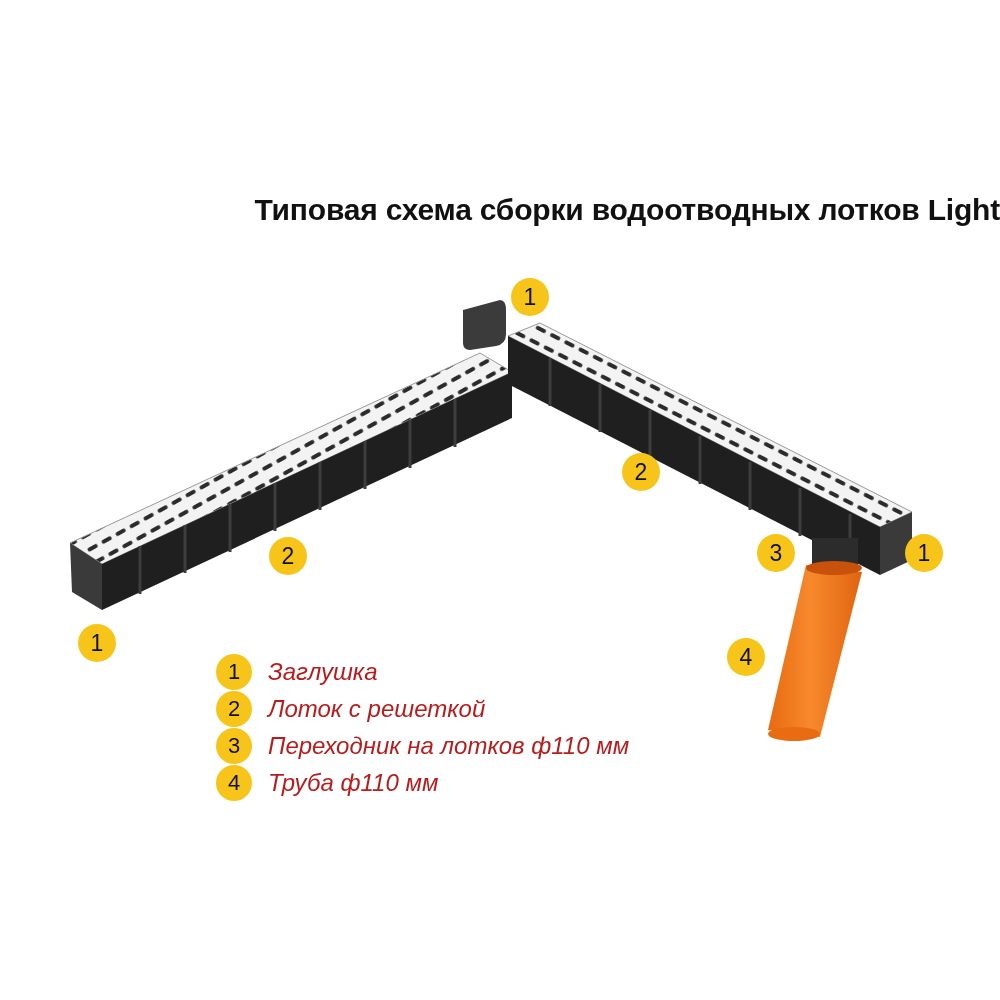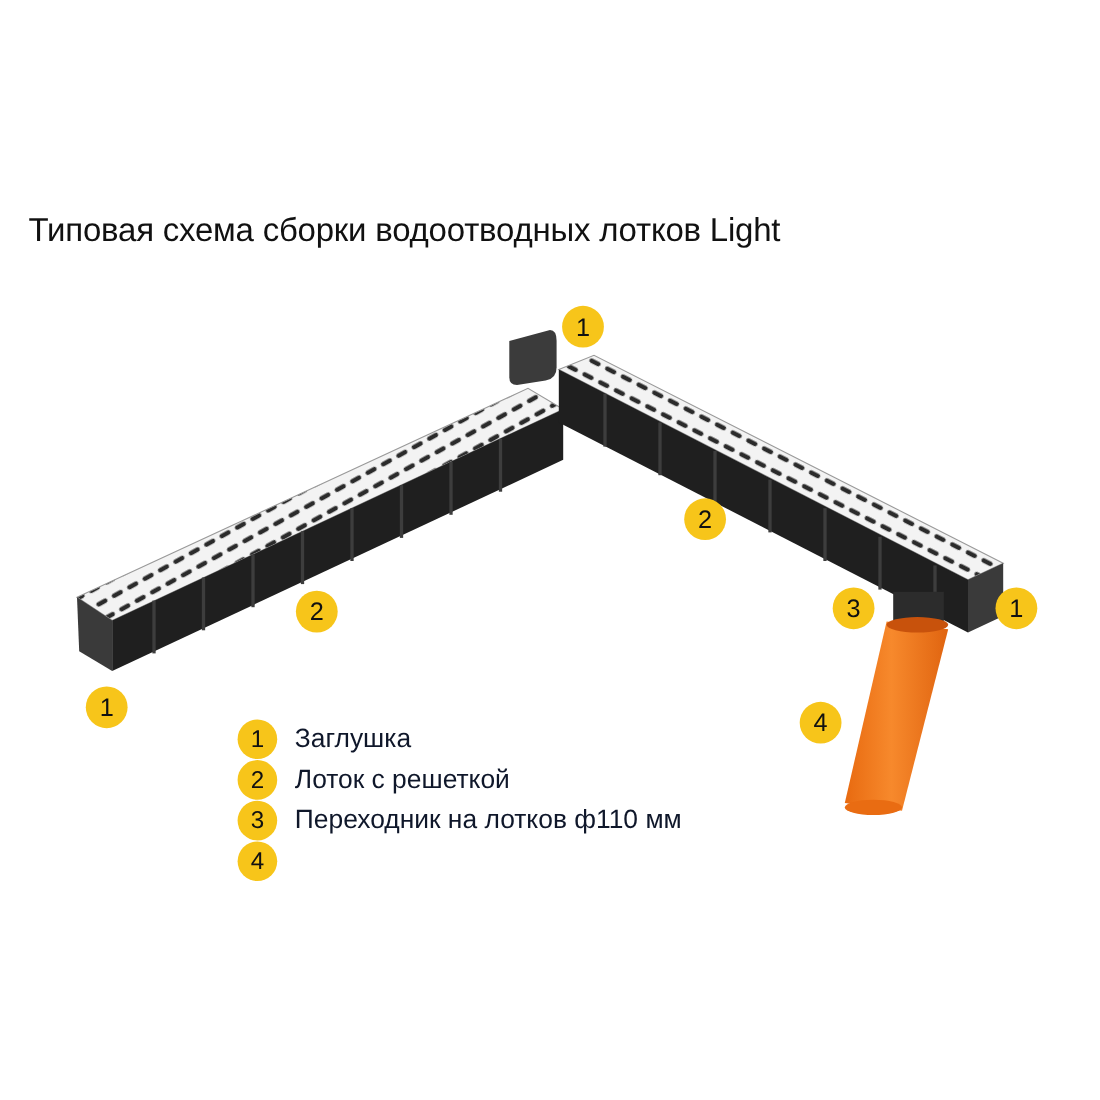--- a/index.html
+++ b/index.html
@@ -1,23 +1,23 @@
 <!DOCTYPE html>
 <html><head>
 <meta charset="utf-8">
 <style>
   html, body { margin:0; padding:0; background:#ffffff; }
   body { width:1000px; height:1000px; position:relative; overflow:hidden; font-family:"Liberation Sans", sans-serif; }
-  .title { position:absolute; left:0; width:1000px; top:193px; text-align:left; font-size:30px; color:#111; letter-spacing:-0.2px; padding-left:26px; box-sizing:border-box; }
+  .title { position:absolute; left:0; width:1000px; top:193px; text-align:right; font-size:30px; color:#111; letter-spacing:-0.2px; padding-left:26px; box-sizing:border-box;font-weight:bold; }
   .art { position:absolute; left:0; top:0; width:1000px; height:1000px; }
   .marker { position:absolute; width:38px; height:38px; border-radius:50%; background:#f7c51a; color:#111; font-size:23px; display:flex; align-items:center; justify-content:center; transform:translate(-50%,-50%); }
   .legend { position:absolute; left:216px; top:653px; }
   .legend-row { display:flex; align-items:center; height:37px; }
   .legend-row .marker { position:static; transform:none; width:36px; height:36px; font-size:22px; margin-right:16px; }
-  .legend-row .label { font-size:24px; color:#0f172a; }
+  .legend-row .label { font-size:24px; color:#b91c1c;font-style:italic; }
 </style>
 </head>
 <body>
 
 <div class="title">Типовая схема сборки водоотводных лотков Light</div>
 
 <svg class="art" viewBox="0 0 1000 1000">
   <defs>
     <pattern id="slotsL" width="16" height="14" patternUnits="userSpaceOnUse" patternTransform="rotate(-29)">
       <rect width="16" height="14" fill="#f3f3f3"></rect>
@@ -109,14 +109,15 @@
   <div class="legend-row">
     <div class="marker">2</div>
     <span class="label">Лоток с решеткой</span>
   </div>
   <div class="legend-row">
     <div class="marker">3</div>
     <span class="label">Переходник на лотков ф110 мм</span>
   </div>
   <div class="legend-row">
     <div class="marker">4</div>
+    <span class="label">Труба ф110 мм</span>
   </div>
 </div>
 
 </body></html>

